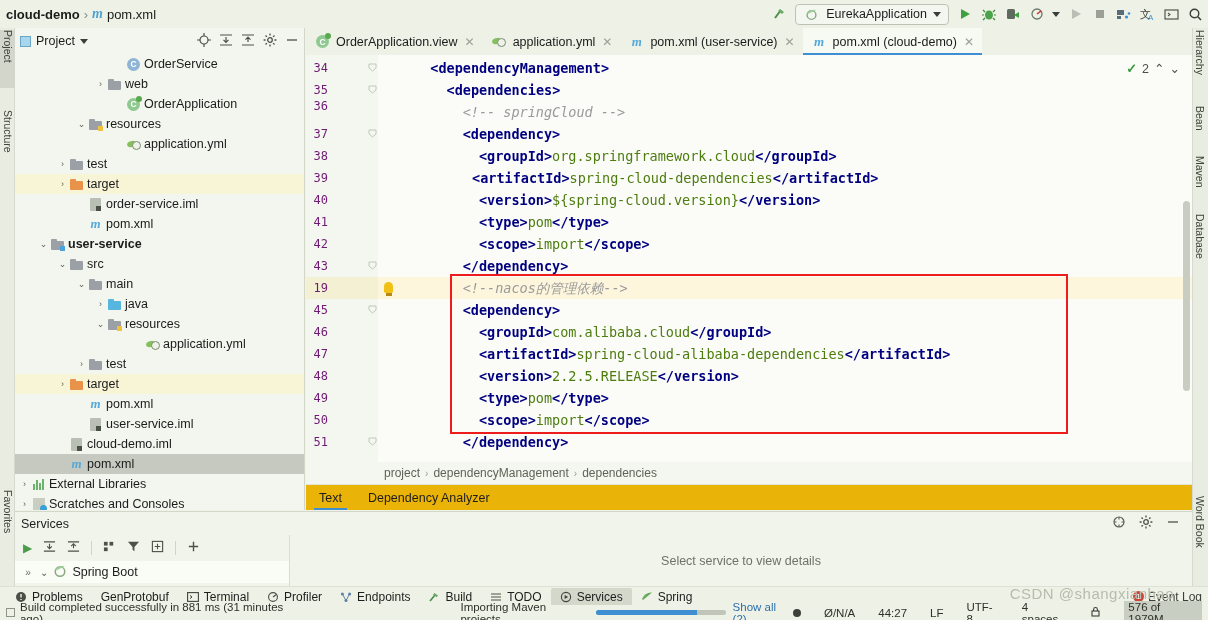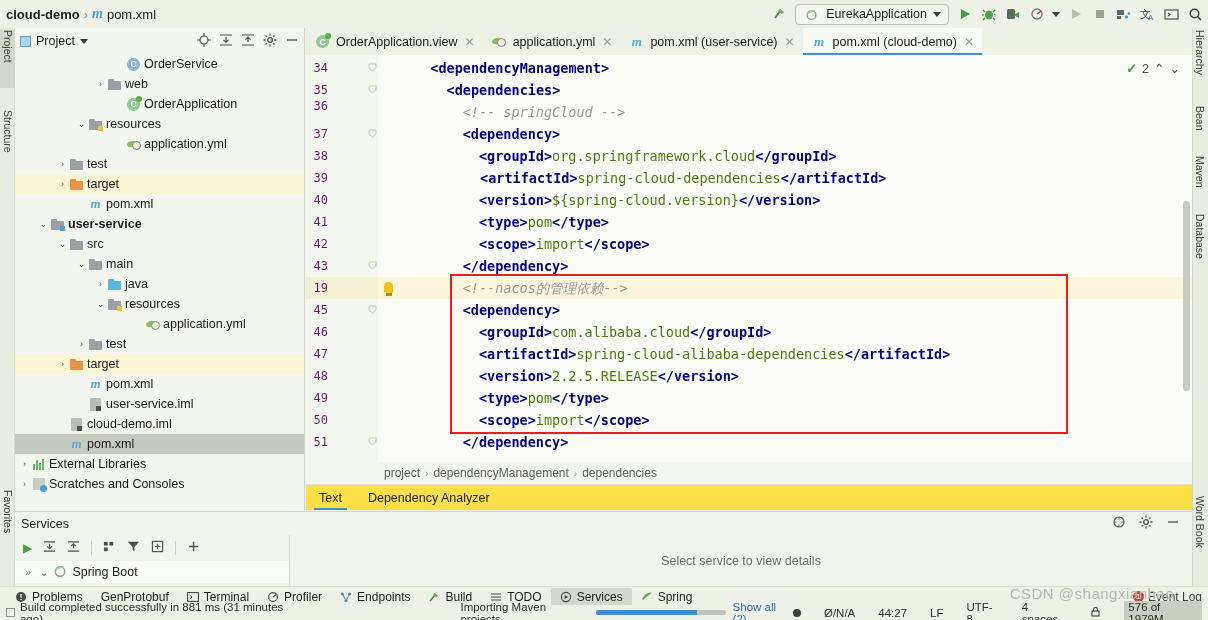--- a/index.html
+++ b/index.html
@@ -174,21 +174,21 @@
   }
   .chk { color:#3c9a3c; font-weight:bold; font-size:13px; }
   .scrollthumb { position:absolute; right:2px; width:7px; background:#c8cdc2; border-radius:4px; }
 
   .bcbar {
     height: 22px; display:flex; align-items:center; gap:5px;
     padding-left: 78px; font-size:12px; color:#5e6358; background:#f4f7ef;
   }
   .bcbar .s { color:#9aa094; font-size:10px; }
   .bottabs {
-    height: 26px; display:flex; align-items:stretch; gap:0px; background:#fde047;
+    height: 26px; display:flex; align-items:stretch; gap:0px; background:#eab308;
     border-top:1px solid #e0e5d8;
   }
   .btab { display:flex; align-items:center; padding:0 13px; font-size:12.5px; position:relative; }
   .btab.active:after{content:"";position:absolute;left:8px;right:8px;bottom:0;height:2px;background:#3d8fd1;}
 
   
   .services {
     position:absolute; left:15px; top:511px; width:1177px; height:75px;
     background:#f0f4ea; border-top:1px solid #d2d7c9;
     display:flex; flex-direction:column;
@@ -439,20 +439,28 @@
           <span class="arrow">›</span>
           <span class="ico">
             <span class="fo orange"></span>
           </span>
           <span class="lbl">target</span>
         </div>
         <div class="row">
           <span style="width:61px;flex:0 0 61px"></span>
           <span class="arrow none">›</span>
           <span class="ico">
+            <span class="imli"></span>
+          </span>
+          <span class="lbl">order-service.iml</span>
+        </div>
+        <div class="row">
+          <span style="width:61px;flex:0 0 61px"></span>
+          <span class="arrow none">›</span>
+          <span class="ico">
             <span class="mvn">m</span>
           </span>
           <span class="lbl">pom.xml</span>
         </div>
         <div class="row">
           <span style="width:23px;flex:0 0 23px"></span>
           <span class="arrow">⌄</span>
           <span class="ico">
             <span class="fo">
               <i class="badge mod"></i>
@@ -608,21 +616,21 @@
 
     <div class="codearea">
       <div class="gutter"></div>
 
       <div class="codelines" id="codelines">
           <div class="cl" style="top: 2px; left: 52.3px;"><span class="tag">&lt;dependencyManagement&gt;</span></div>
           <div class="cl" style="top: 24px; left: 68.5px;"><span class="tag">&lt;dependencies&gt;</span></div>
           <div class="cl" style="top: 46px; left: 84.7px;"><span class="cmt">&lt;!-- springCloud --&gt;</span></div>
           <div class="cl" style="top: 68px; left: 84.7px;"><span class="tag">&lt;dependency&gt;</span></div>
           <div class="cl" style="top: 90px; left: 100.9px;"><span class="tag">&lt;groupId&gt;</span><span class="txt">org.springframework.cloud</span><span class="tag">&lt;/groupId&gt;</span></div>
-          <div class="cl" style="top: 112px; left: 102px;"><span class="tag">&lt;artifactId&gt;</span><span class="txt">spring-cloud-dependencies</span><span class="tag">&lt;/artifactId&gt;</span></div>
+          <div class="cl" style="top: 112px; left: 94px;"><span class="tag">&lt;artifactId&gt;</span><span class="txt">spring-cloud-dependencies</span><span class="tag">&lt;/artifactId&gt;</span></div>
           <div class="cl" style="top: 134px; left: 100.9px;"><span class="tag">&lt;version&gt;</span><span class="txt">${spring-cloud.version}</span><span class="tag">&lt;/version&gt;</span></div>
           <div class="cl" style="top: 156px; left: 100.9px;"><span class="tag">&lt;type&gt;</span><span class="txt">pom</span><span class="tag">&lt;/type&gt;</span></div>
           <div class="cl" style="top: 178px; left: 100.9px;"><span class="tag">&lt;scope&gt;</span><span class="txt">import</span><span class="tag">&lt;/scope&gt;</span></div>
           <div class="cl" style="top: 200px; left: 84.7px;"><span class="tag">&lt;/dependency&gt;</span></div>
           <div class="hlrow" style="top: 222px;"></div>
           <div class="cl" style="top: 222px; left: 84.7px;"><span class="cmt">&lt;!--nacos的管理依赖--&gt;</span></div>
           <div class="cl" style="top: 244px; left: 84.7px;"><span class="tag">&lt;dependency&gt;</span></div>
           <div class="cl" style="top: 266px; left: 100.9px;"><span class="tag">&lt;groupId&gt;</span><span class="txt">com.alibaba.cloud</span><span class="tag">&lt;/groupId&gt;</span></div>
           <div class="cl" style="top: 288px; left: 100.9px;"><span class="tag">&lt;artifactId&gt;</span><span class="txt">spring-cloud-alibaba-dependencies</span><span class="tag">&lt;/artifactId&gt;</span></div>
           <div class="cl" style="top: 310px; left: 100.9px;"><span class="tag">&lt;version&gt;</span><span class="txt">2.2.5.RELEASE</span><span class="tag">&lt;/version&gt;</span></div>

